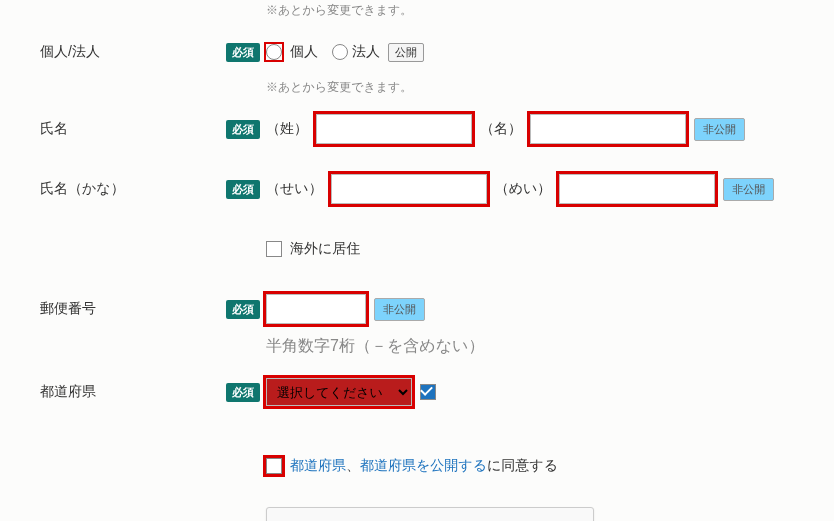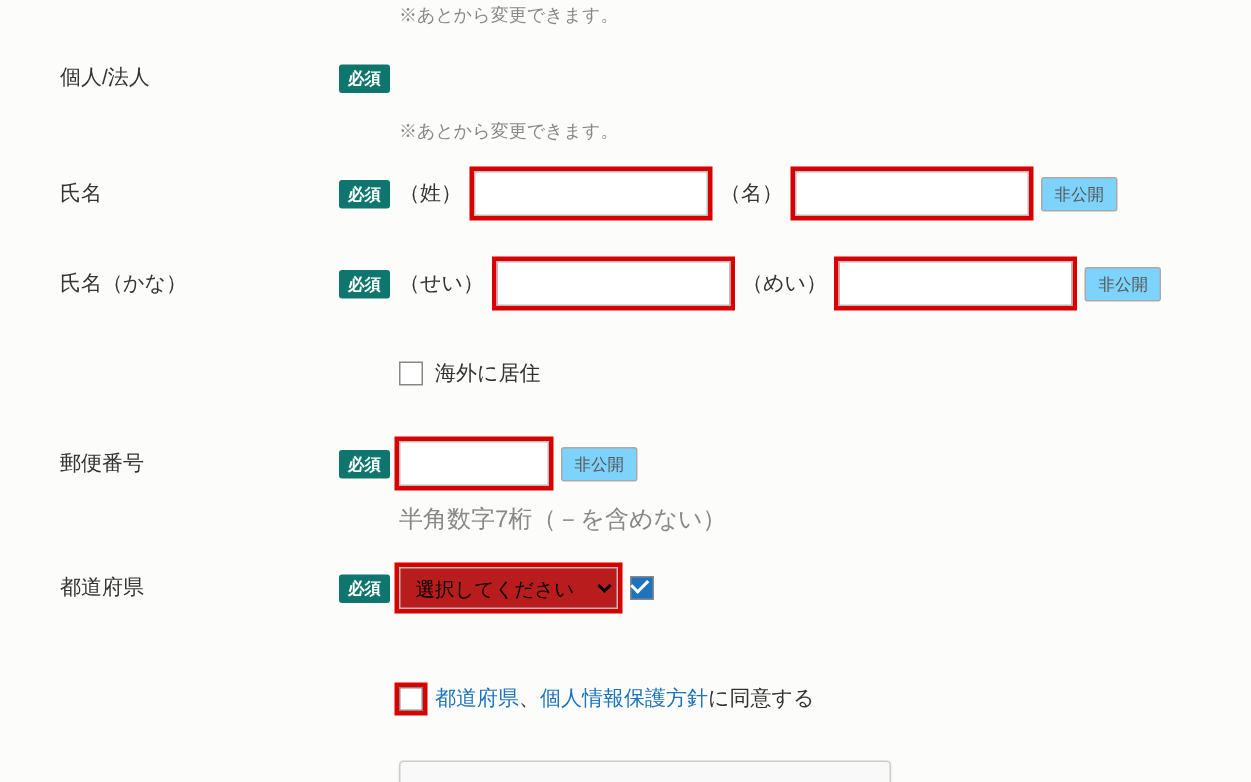--- a/index.html
+++ b/index.html
@@ -29,20 +29,31 @@
 <body>
 
 <div class="note">※あとから変更できます。</div>
 
 <div class="sp"></div>
 
 <div class="row">
  <div class="label-col">
   <span class="label-text">個人/法人</span>
   <span class="req">必須</span>
+ </div>
+ <div class="value-col">
+  <label class="radio hb-thin">
+        <span class="radio-outer"></span>
+      </label>
+  <span>個人</span>
+  <label class="radio" style="margin-left:6px">
+        <span class="radio-outer"></span>
+        <span>法人</span>
+      </label>
+  <button class="pub-btn">公開</button>
  </div>
 </div>
 <div class="note">※あとから変更できます。</div>
 
 <div class="sp"></div>
 
 <div class="row">
  <div class="label-col">
   <span class="label-text">氏名</span>
   <span class="req">必須</span>
@@ -108,21 +119,21 @@
 </div>
 
 <div class="sp"></div>
 <div class="sp"></div>
 
 <div class="row">
  <div class="label-col"></div>
  <div class="value-col links">
   <span class="chk hb"></span>
   <span>
-   <a href="#">都道府県</a><span>、</span><a href="#">個人情報保護方針</a><span>に同意する</span>
+   <a href="#">都道府県</a><span>、</span><a href="#">都道府県を公開する</a><span>に同意する</span>
   </span>
  </div>
 </div>
 
 <div class="sp"></div>
 
 <div class="row">
  <div class="label-col"></div>
  <div class="value-col" style="align-items:flex-start;flex-direction:column">
   <div class="recaptcha">

